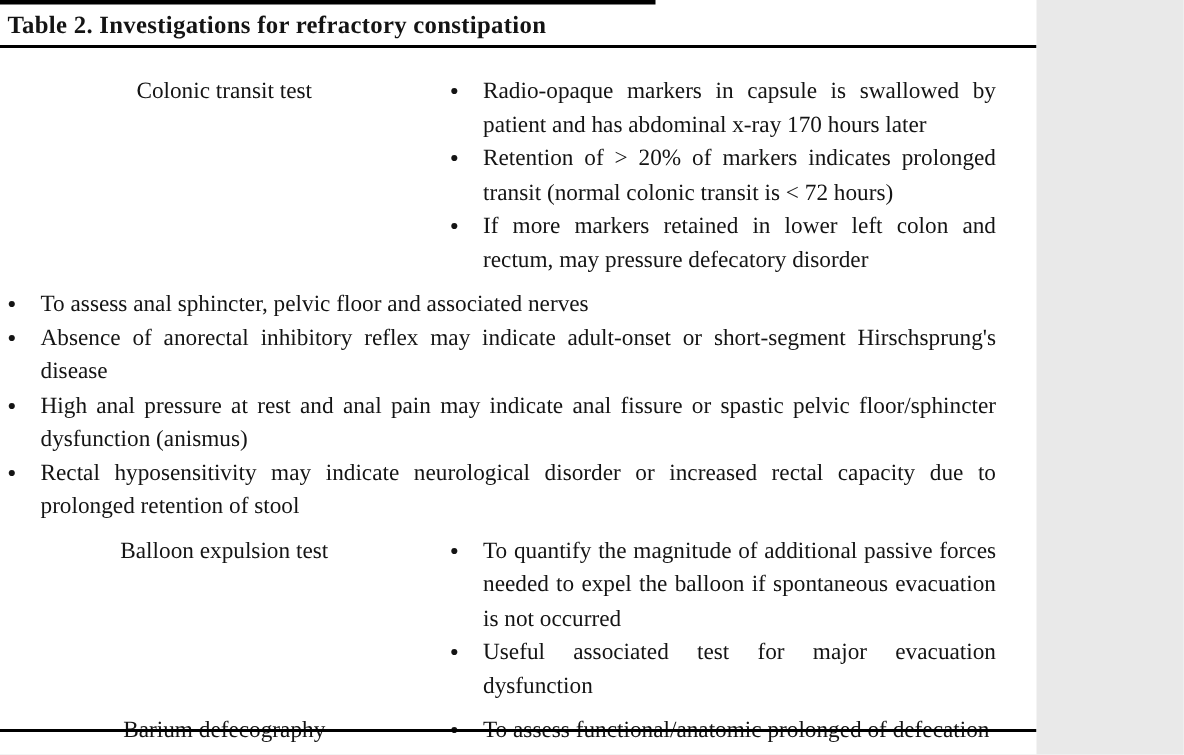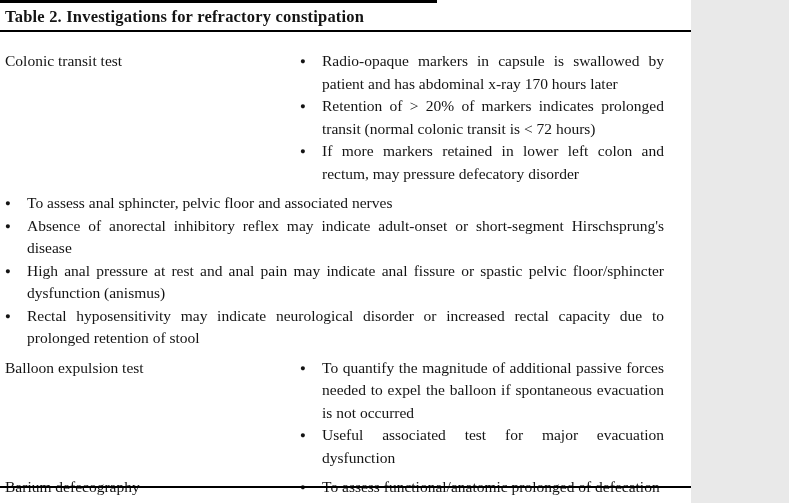--- a/index.html
+++ b/index.html
@@ -42,20 +42,21 @@
     align-items:flex-start;
     margin-bottom:7px;
   }
   .inv{
     flex:0 0 295px;
     width:295px;
     font-size:15.5px;
     line-height:22.5px;
     padding-right:6px;
     box-sizing:border-box;
+    text-align:center;
   }
   .bullets{
     flex:1;
     margin:0;padding:0;
     list-style:none;
   }
   .bullets li{
     display:flex;
     align-items:flex-start;
   }

